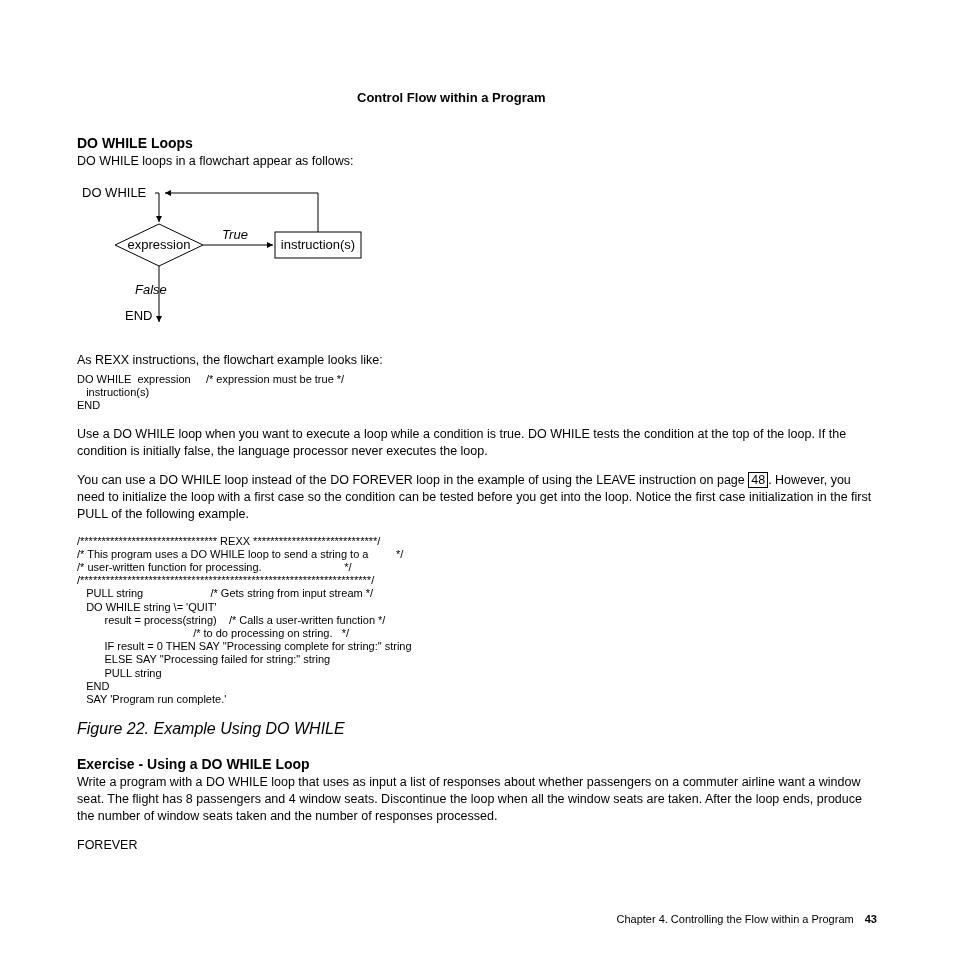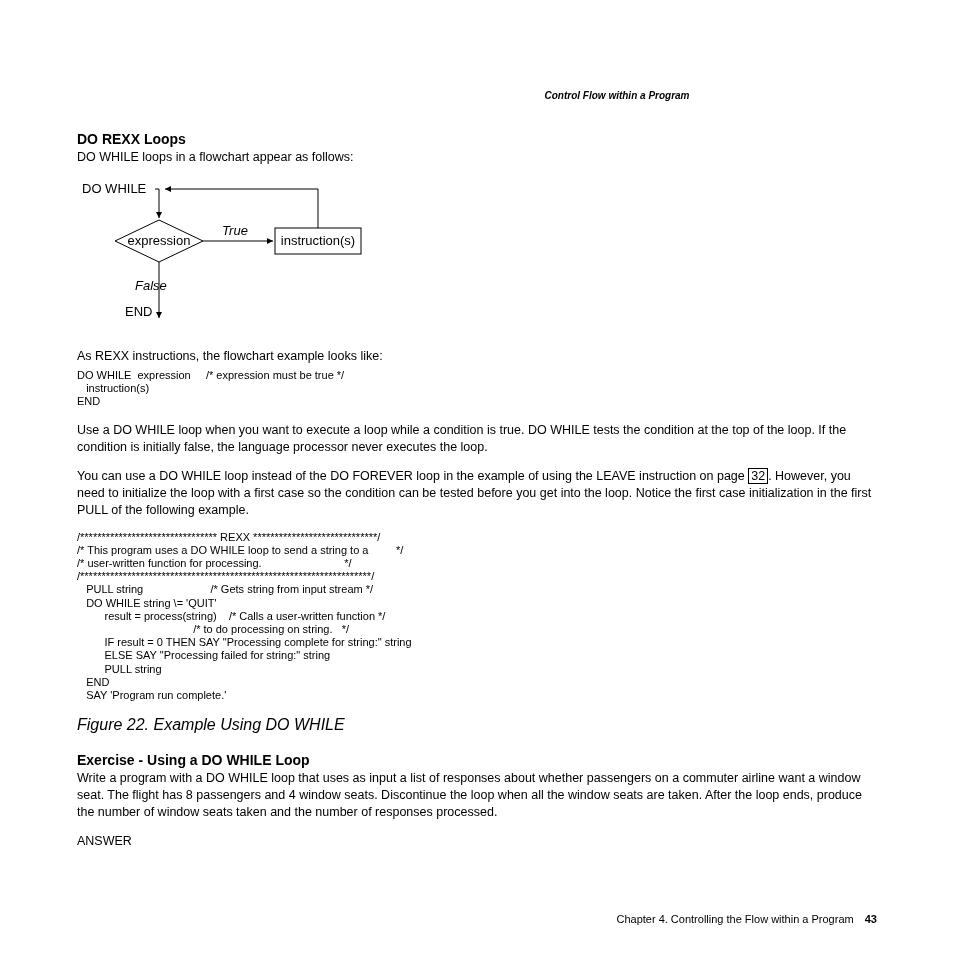--- a/index.html
+++ b/index.html
@@ -15,28 +15,26 @@
     box-sizing: border-box;
   }
   .page {
     padding: 90px 77px 40px 77px;
     box-sizing: border-box;
     width: 100%;
     height: 100%;
     position: relative;
   }
   .running-head {
-    text-align: center;
     font-weight: bold;
-    font-size: 10px;
+    font-size: 13px;
     margin-bottom: 30px;
     margin-left: 280px;
     margin-right: 0;
     width: auto;
-    font-style: italic;
   }
   h2 {
     font-size: 14px;
     font-weight: bold;
     margin: 0 0 2px 0;
   }
   p {
     margin: 0 0 12px 0;
     line-height: 1.35;
     font-size: 12.5px;
@@ -76,21 +74,21 @@
   .fc-text { font-family: Arial; font-size: 13px; }
   .fc-italic { font-style: italic; }
 </style>
 </head>
 <body>
 
 <div class="page">
 
   <div class="running-head">Control Flow within a Program</div>
 
-  <h2>DO REXX Loops</h2>
+  <h2>DO WHILE Loops</h2>
   <p>DO WHILE loops in a flowchart appear as follows:</p>
 
   <div class="flowchart">
     <svg width="320" height="160" viewBox="0 0 320 160">
 
       <defs>
         <marker id="arrow" markerWidth="8" markerHeight="8" refX="6" refY="3" orient="auto">
           <path d="M0,0 L6,3 L0,6 Z" fill="#000"></path>
         </marker>
       </defs>
@@ -123,21 +121,21 @@
   </div>
 
   <p style="margin-bottom:4px;">As REXX instructions, the flowchart example looks like:</p>
   <pre class="code">DO WHILE  expression     /* expression must be true */
    instruction(s)
 END</pre>
 
   <p>Use a DO WHILE loop when you want to execute a loop while a condition is true. DO WHILE tests the condition at the top of the loop. If the condition is initially false, the language processor never executes the loop.</p>
 
   <p>
-    <span>You can use a DO WHILE loop instead of the DO FOREVER loop in the example of using the LEAVE instruction on page </span><span class="page-link">32</span><span>. However, you need to initialize the loop with a first case so the condition can be tested before you get into the loop. Notice the first case initialization in the first PULL of the following example.</span>
+    <span>You can use a DO WHILE loop instead of the DO FOREVER loop in the example of using the LEAVE instruction on page </span><span class="page-link">48</span><span>. However, you need to initialize the loop with a first case so the condition can be tested before you get into the loop. Notice the first case initialization in the first PULL of the following example.</span>
   </p>
 
   <pre class="code">/******************************** REXX *****************************/
 /* This program uses a DO WHILE loop to send a string to a         */
 /* user-written function for processing.                           */
 /********************************************************************/
    PULL string                      /* Gets string from input stream */
    DO WHILE string \= 'QUIT'
          result = process(string)    /* Calls a user-written function */
                                       /* to do processing on string.   */
@@ -145,20 +143,20 @@
          ELSE SAY "Processing failed for string:" string
          PULL string
    END
    SAY 'Program run complete.'</pre>
 
   <div class="fig-caption">Figure 22. Example Using DO WHILE</div>
 
   <h2>Exercise - Using a DO WHILE Loop</h2>
   <p>Write a program with a DO WHILE loop that uses as input a list of responses about whether passengers on a commuter airline want a window seat. The flight has 8 passengers and 4 window seats. Discontinue the loop when all the window seats are taken. After the loop ends, produce the number of window seats taken and the number of responses processed.</p>
 
-  <p>ANSWER</p>
+  <p>FOREVER</p>
 
   <div class="footer">
     <span>Chapter 4. Controlling the Flow within a Program</span>
     <span class="pagenum">43</span>
   </div>
 
 </div>
 
 </body></html>

